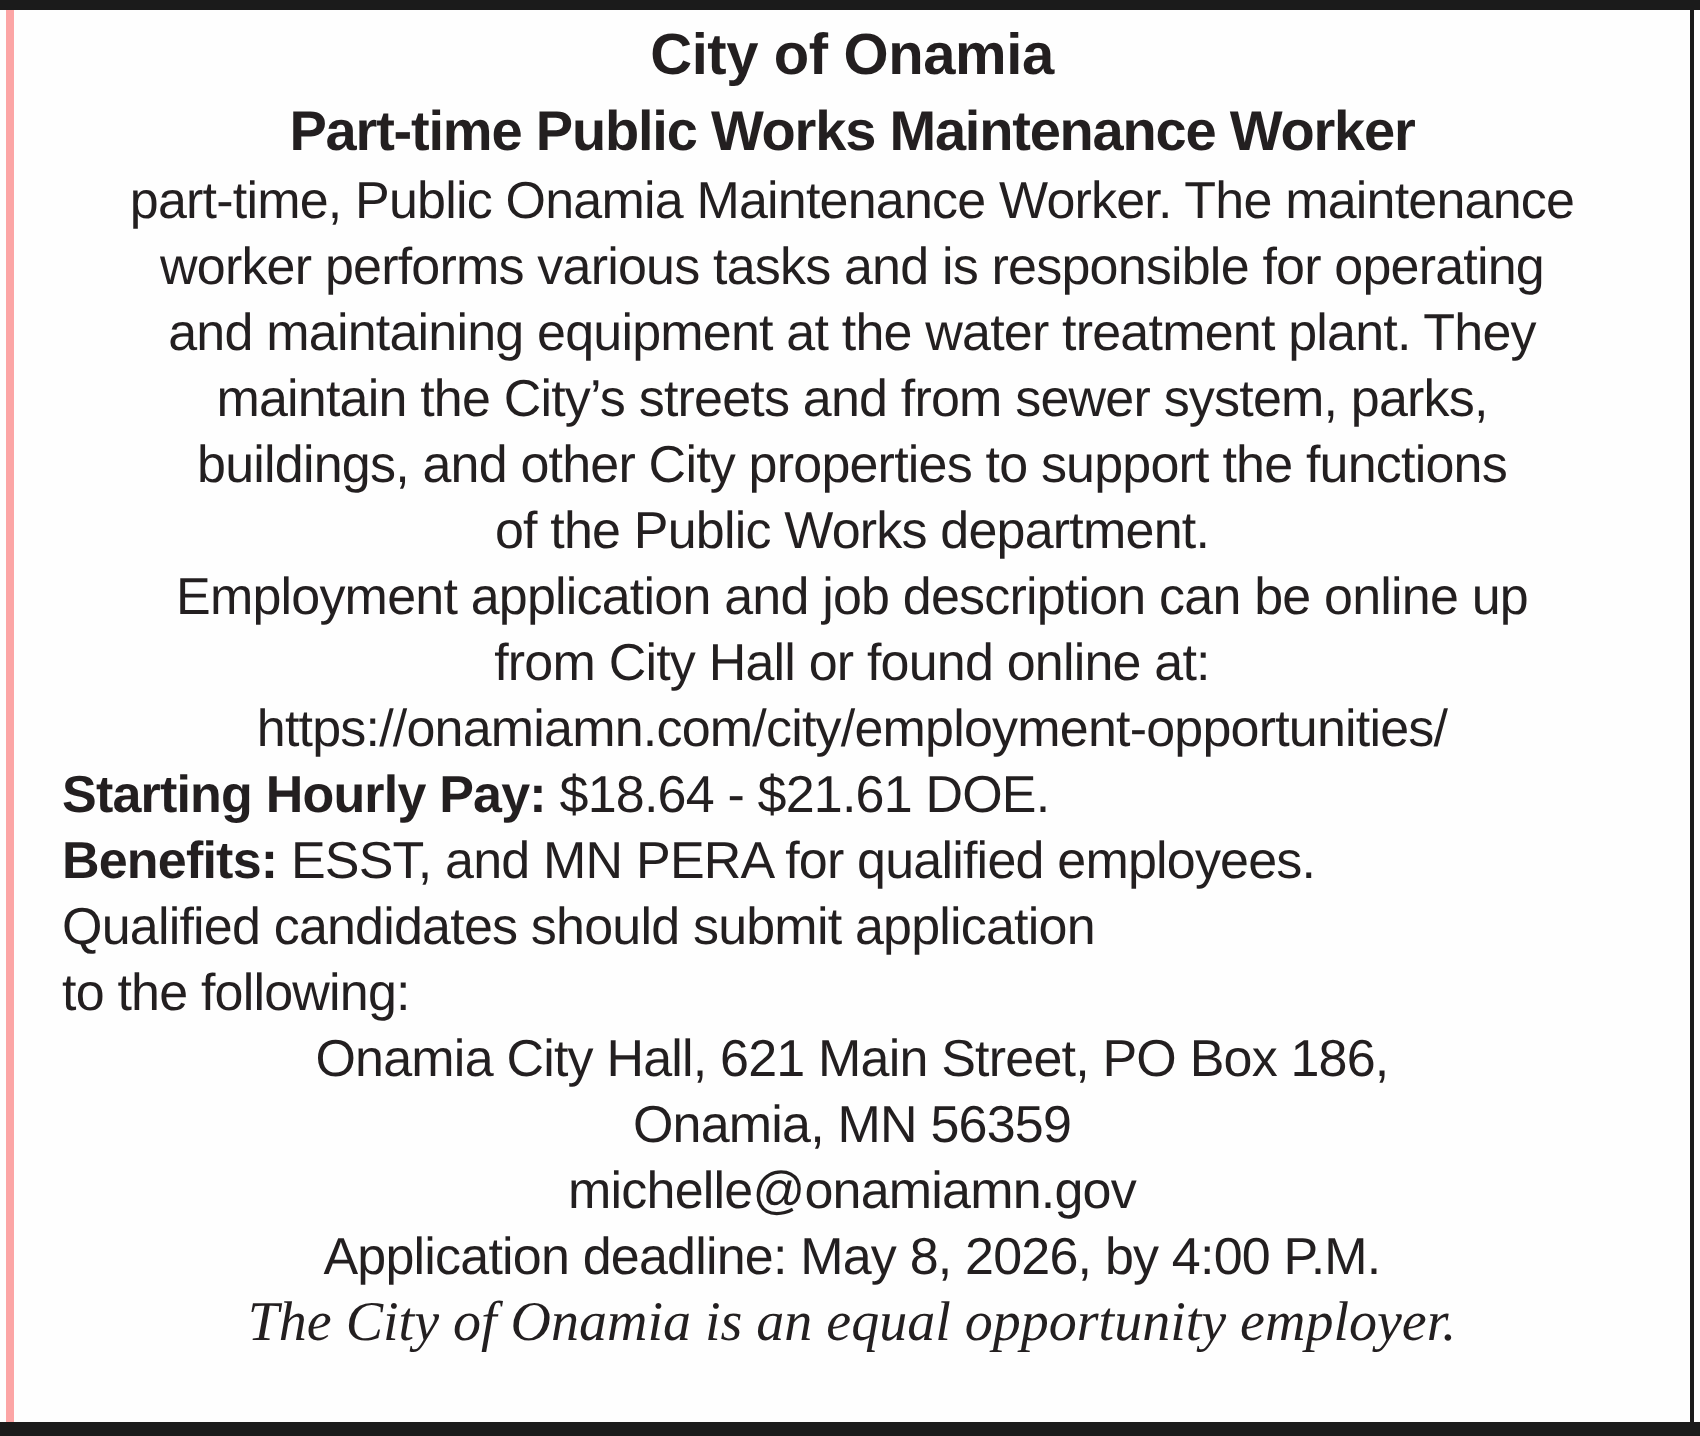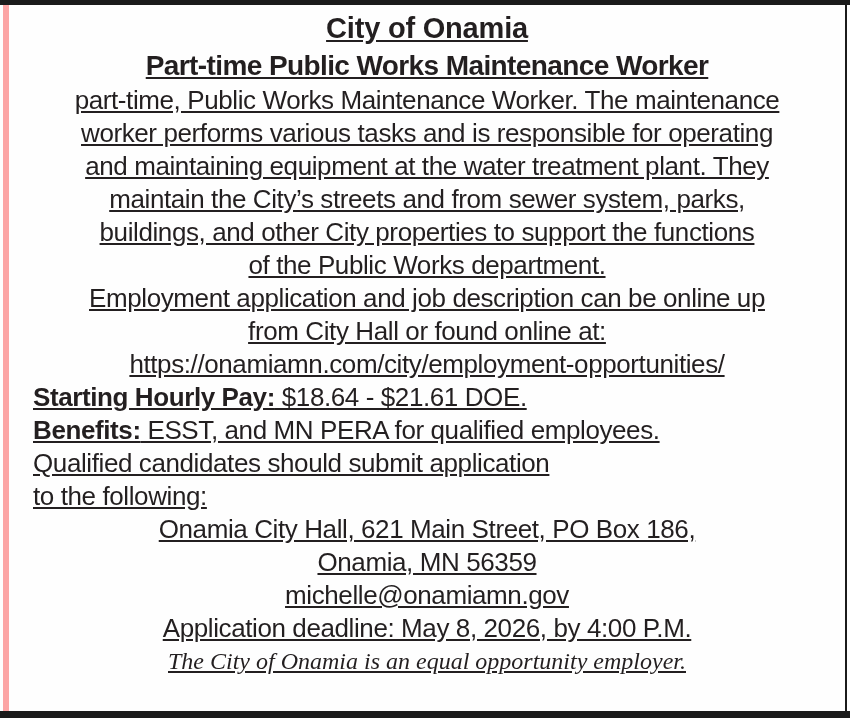--- a/index.html
+++ b/index.html
@@ -18,62 +18,61 @@
     height: 718px;
     box-sizing: border-box;
     border-top: 5px solid #1b1b1b;
     border-bottom: 7px solid #1b1b1b;
     padding: 0 3px;
     background: #fefefe;
   }
   .ad-inner {
     box-sizing: border-box;
     height: 100%;
-    border-left: 6px solid #fca5a5;
+    border-left: 4px solid #fca5a5;
     border-right: 2px solid #1b1b1b;
     padding: 5px 0 16px 0;
     font-family: "Liberation Sans", "DejaVu Sans", sans-serif;
     color: #231f20;
     font-size: 26px;
     line-height: 33px;
     letter-spacing: -0.4px;
-    text-decoration: underline;
   }
   .c { text-align: center; white-space: nowrap; }
   .l { text-align: left; padding-left: 24px; white-space: nowrap; }
   .title-1 {
     font-weight: bold;
     font-size: 29px;
     line-height: 37px;
     letter-spacing: -0.2px;
   }
   .title-2 {
     font-weight: bold;
     font-size: 28px;
     line-height: 37px;
     letter-spacing: -0.6px;
   }
   .bold-label { font-weight: bold; }
   .eoe {
     font-family: "Liberation Serif", "DejaVu Serif", serif;
     font-style: italic;
-    font-size: 24px;
+    font-size: 28px;
     letter-spacing: 0;
   }
 </style>
 </head>
 <body>
 
 <div class="ad-frame">
   <div class="ad-inner">
 
     <div class="c title-1">City of Onamia</div>
     <div class="c title-2">Part-time Public Works Maintenance Worker</div>
 
-    <div class="c">part-time, Public Works Maintenance Worker. The maintenance</div>
+    <div class="c">part-time, Public Onamia Maintenance Worker. The maintenance</div>
     <div class="c">worker performs various tasks and is responsible for operating</div>
     <div class="c">and maintaining equipment at the water treatment plant. They</div>
     <div class="c">maintain the City’s streets and from sewer system, parks,</div>
     <div class="c">buildings, and other City properties to support the functions</div>
     <div class="c">of the Public Works department.</div>
 
     <div class="c">Employment application and job description can be online up</div>
     <div class="c">from City Hall or found online at:</div>
 
     <div class="c">https://onamiamn.com/city/employment-opportunities/</div>

